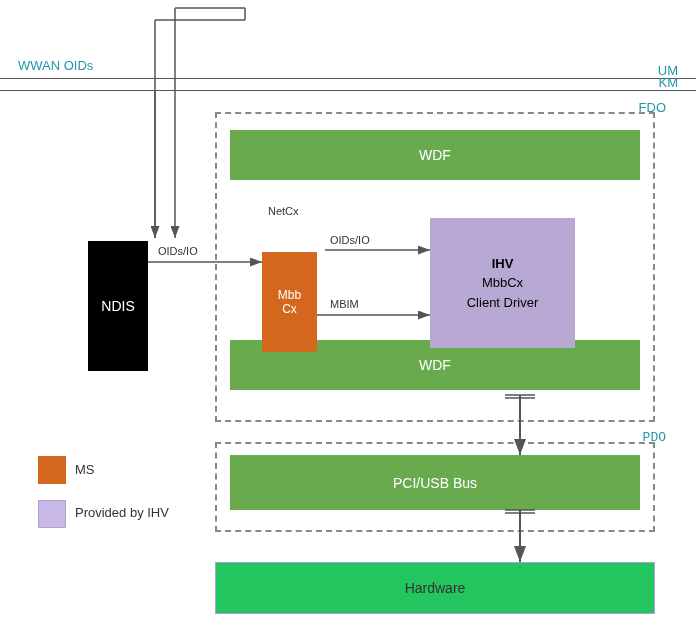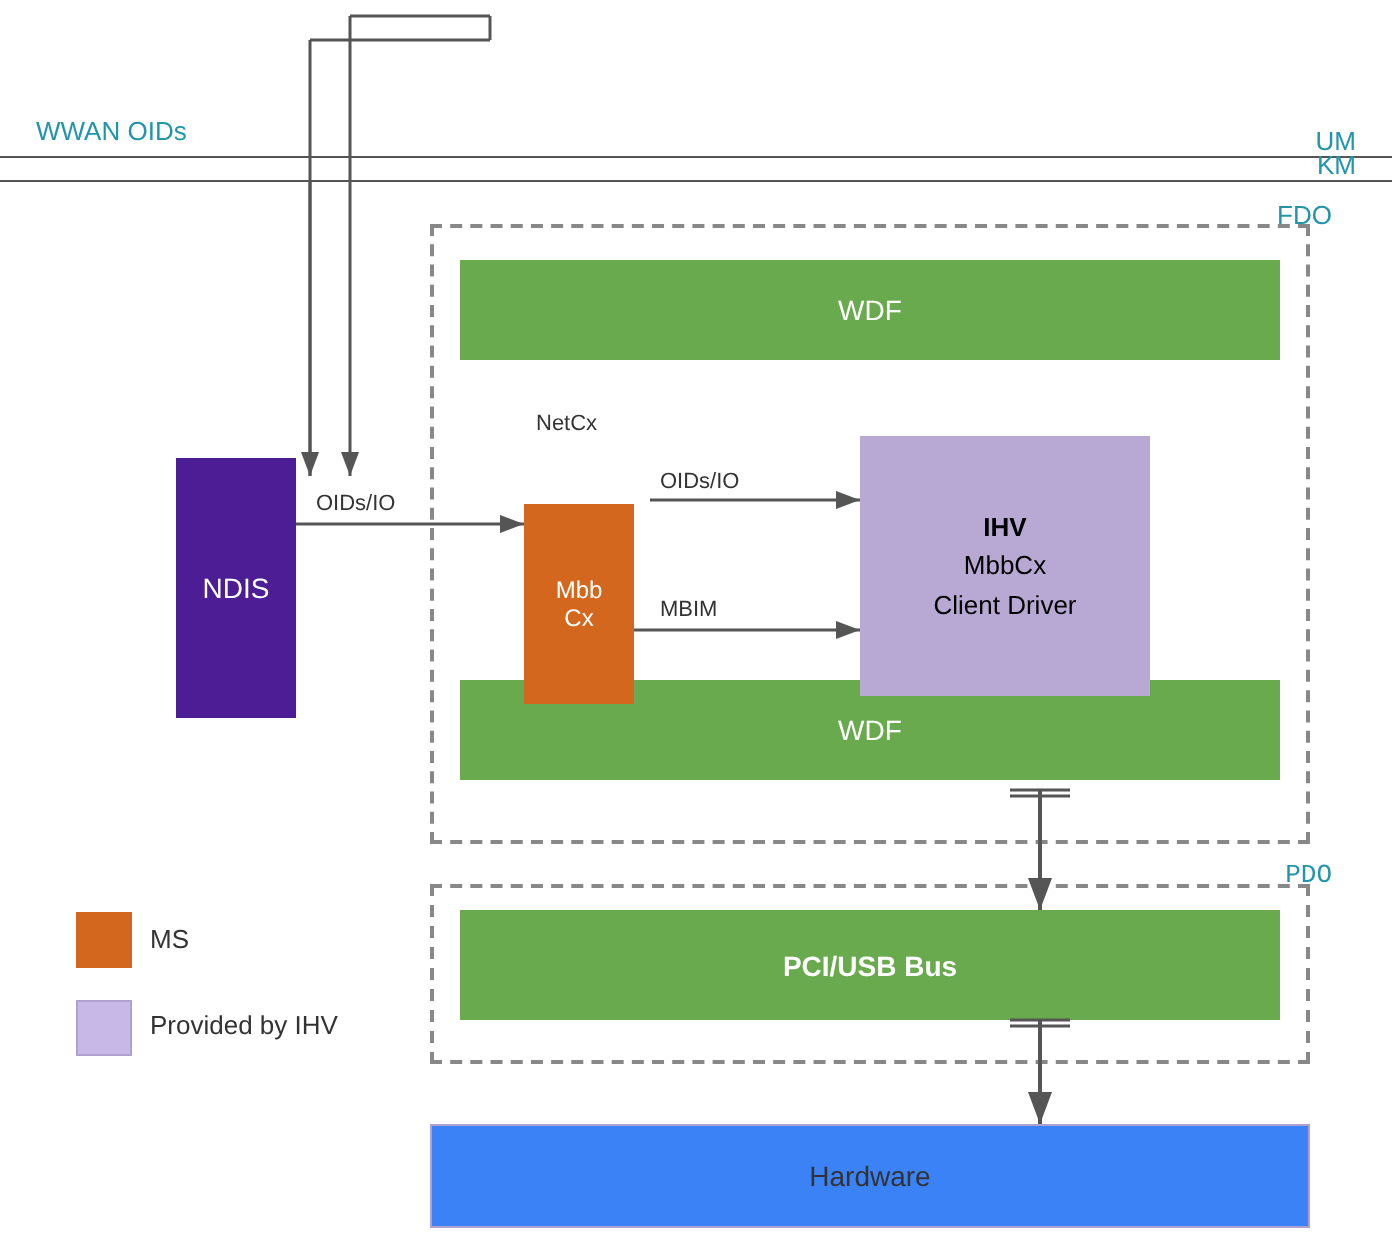--- a/index.html
+++ b/index.html
@@ -124,25 +124,25 @@
       display: flex;
       align-items: center;
       justify-content: center;
       color: #fff;
       font-size: 14px;
     }
 
     
     .box-ndis {
       position: absolute;
-      top: 229px;
+      top: 241px;
       left: 88px;
       width: 60px;
       height: 130px;
-      background: #4c1d95;
+      background: #000000;
       display: flex;
       align-items: center;
       justify-content: center;
       color: #fff;
       font-size: 14px;
     }
 
     
     .box-mbbcx {
       position: absolute;
@@ -202,31 +202,30 @@
       top: 455px;
       left: 230px;
       width: 410px;
       height: 55px;
       background: #6aaa4e;
       display: flex;
       align-items: center;
       justify-content: center;
       color: #fff;
       font-size: 14px;
-      font-weight: bold;
     }
 
     
     .box-hardware {
       position: absolute;
       top: 562px;
       left: 215px;
       width: 440px;
       height: 52px;
-      background: #3b82f6;
+      background: #22c55e;
       border: 1.5px solid #b0a0d0;
       display: flex;
       align-items: center;
       justify-content: center;
       color: #333;
       font-size: 14px;
       text-align: center;
     }
 
     

